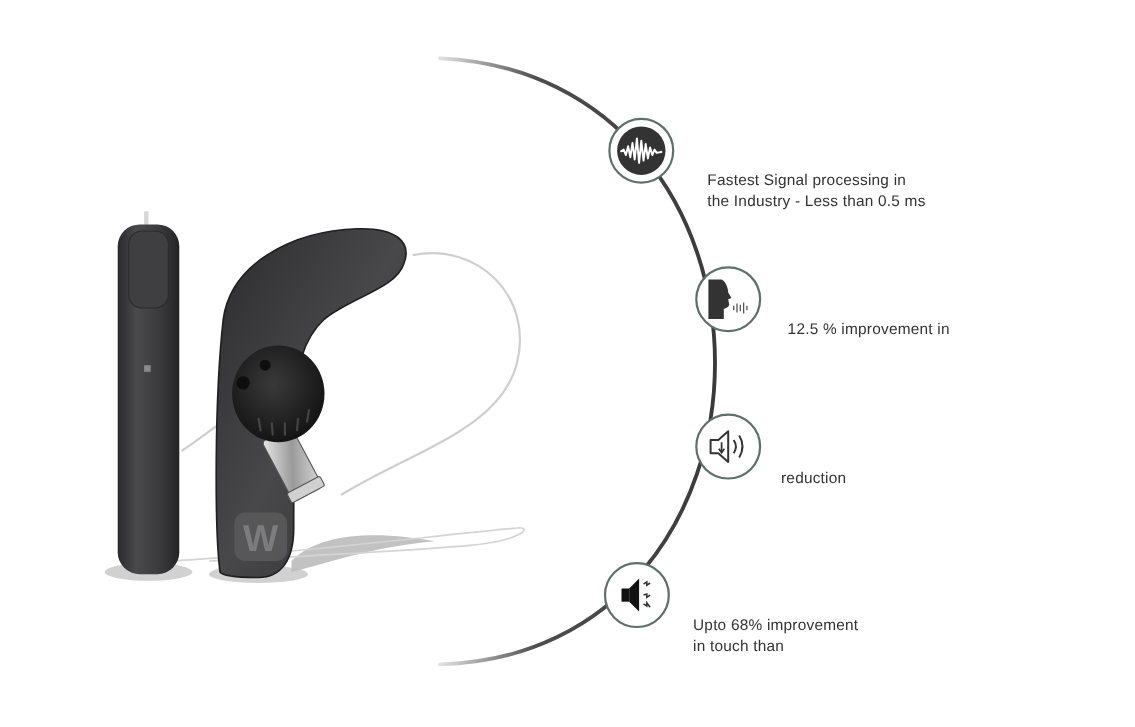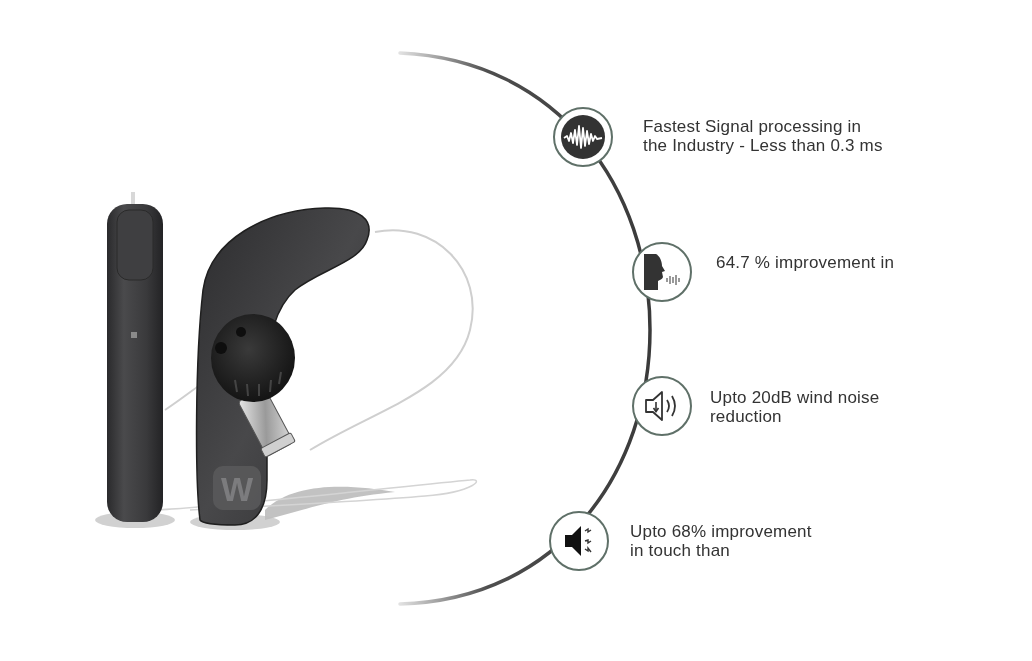--- a/index.html
+++ b/index.html
@@ -7,22 +7,23 @@
          font-family: "Liberation Sans", "DejaVu Sans", sans-serif; }
   .stage { position: absolute; left: 0; top: 0; width: 1032px; height: 661px; }
   .arc-svg { position: absolute; left: 0; top: 0; }
   .devices-svg { position: absolute; left: 95px; top: 180px; }
   .feature-icon {
     position: absolute; width: 60px; height: 60px; border-radius: 50%;
     background: #ffffff; border: 2px solid #5f7068; box-sizing: border-box;
     display: flex; align-items: center; justify-content: center;
   }
   .feature-text {
-    position: absolute; color: #333333; font-size: 17px; line-height: 19px;
+    position: absolute; color: #333333; font-size: 14px; line-height: 19px;
     letter-spacing: 0.2px;
+    margin-top: 37px;
   }
   .feature-text span { display: block; white-space: nowrap; }
 </style>
 </head>
 <body>
 
 <div class="stage">
 
   <svg class="arc-svg" width="1032" height="661" viewBox="0 0 1032 661">
     <defs>
@@ -98,50 +99,49 @@
   </svg>
 
   <div class="feature-icon" style="left:553px; top:107px;">
     <svg width="46" height="46" viewBox="0 0 46 46">
       <circle cx="23" cy="23" r="22" fill="#333333"></circle>
       <polyline points="4,24 7,22 9,27 11,19 13,29 15,16 17,31 19,12 21,34 23,14 25,32 27,17 29,30 31,20 33,27 35,22 37,25 42,24" fill="none" stroke="#ffffff" stroke-width="1.8" stroke-linejoin="round"></polyline>
     </svg>
   </div>
   <div class="feature-text" style="left:643px; top:117px;">
     <span>Fastest Signal processing in</span>
-    <span>the Industry - Less than 0.3 ms</span>
+    <span>the Industry - Less than 0.5 ms</span>
   </div>
 
   <div class="feature-icon" style="left:632px; top:242px;">
     <svg width="44" height="44" viewBox="0 0 44 44">
       <path d="M 4 4 L 16 4 C 20 6, 22 12, 22 16 L 25 21 L 22 22 L 23 27 C 22 30, 19 30, 18 31 L 18 40 L 4 40 Z" fill="#333333"></path>
       <g stroke="#555555" stroke-width="1.2">
         <line x1="27" y1="28" x2="27" y2="32"></line>
         <line x1="30" y1="26" x2="30" y2="34"></line>
         <line x1="33" y1="27" x2="33" y2="33"></line>
         <line x1="36" y1="25" x2="36" y2="35"></line>
         <line x1="39" y1="28" x2="39" y2="32"></line>
       </g>
     </svg>
   </div>
   <div class="feature-text" style="left:716px; top:253px;">
-    <span>64.7 % improvement in</span>
+    <span>12.5 % improvement in</span>
   </div>
 
   <div class="feature-icon" style="left:632px; top:376px;">
     <svg width="44" height="44" viewBox="0 0 44 44">
       <path d="M 6 16 L 13 16 L 22 8 L 22 36 L 13 28 L 6 28 Z" fill="none" stroke="#333333" stroke-width="1.8" stroke-linejoin="round"></path>
       <line x1="16" y1="18" x2="16" y2="27" stroke="#333333" stroke-width="1.6"></line>
       <polyline points="13.5,24 16,27.5 18.5,24" fill="none" stroke="#333333" stroke-width="1.6"></polyline>
       <path d="M 27 16 Q 31 22, 27 28" fill="none" stroke="#333333" stroke-width="1.8"></path>
       <path d="M 32 12 Q 38 22, 32 32" fill="none" stroke="#333333" stroke-width="1.8"></path>
     </svg>
   </div>
   <div class="feature-text" style="left:710px; top:388px;">
-    <span>Upto 20dB wind noise</span>
     <span>reduction</span>
   </div>
 
   <div class="feature-icon" style="left:549px; top:511px;">
     <svg width="44" height="44" viewBox="0 0 44 44">
       <rect x="8" y="16" width="7" height="12" fill="#111111"></rect>
       <path d="M 15 16 L 24 7 L 24 37 L 15 28 Z" fill="#111111"></path>
       <polyline points="28,12 31,10 31,13 34,11" fill="none" stroke="#333333" stroke-width="1.4"></polyline>
       <polyline points="28,22 31,21 31,24 34,22" fill="none" stroke="#333333" stroke-width="1.4"></polyline>
       <polyline points="28,30 31,32 31,29 34,33" fill="none" stroke="#333333" stroke-width="1.4"></polyline>

